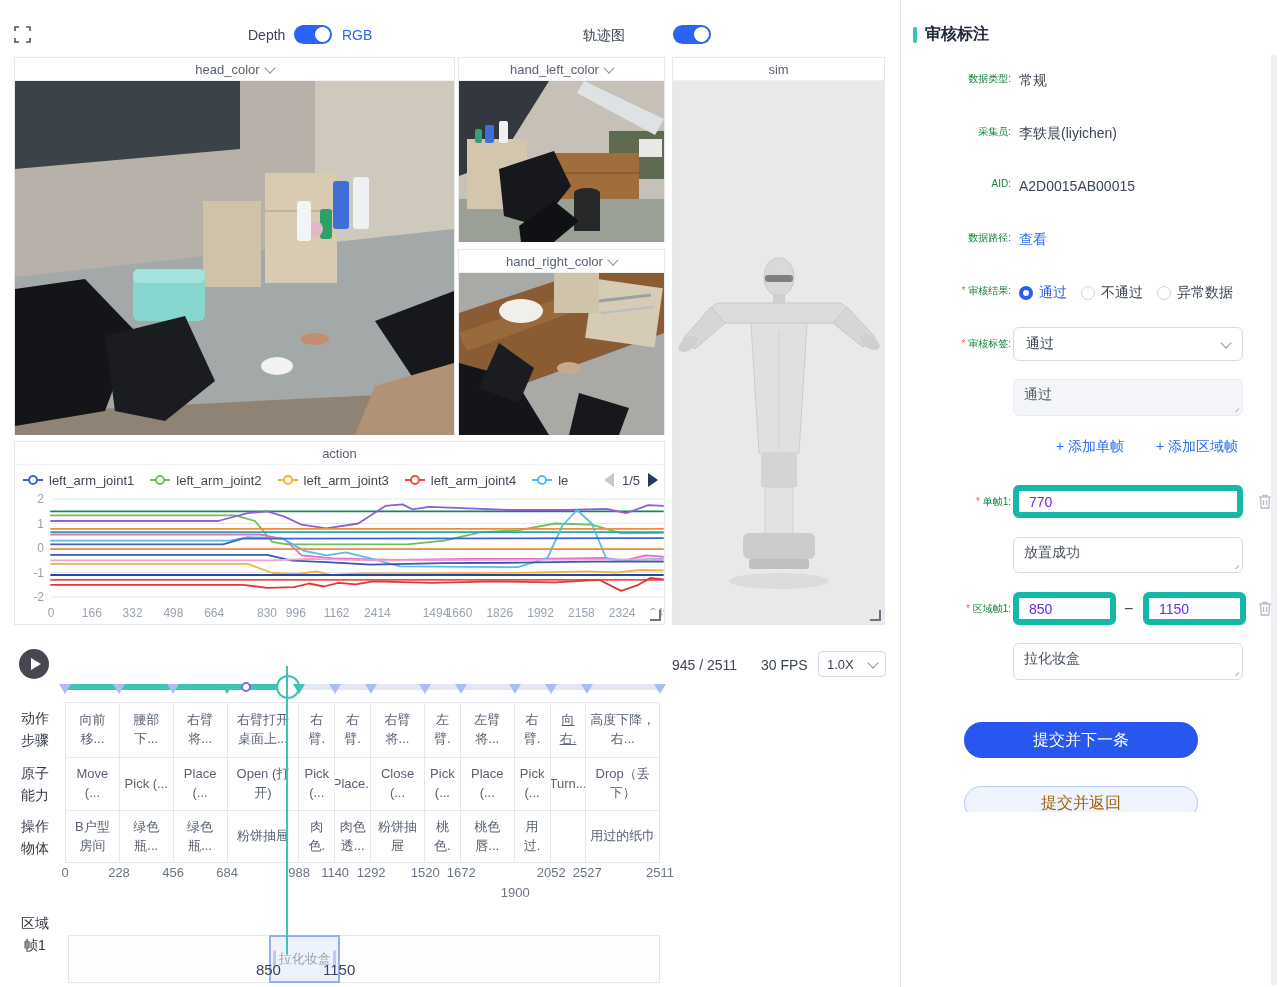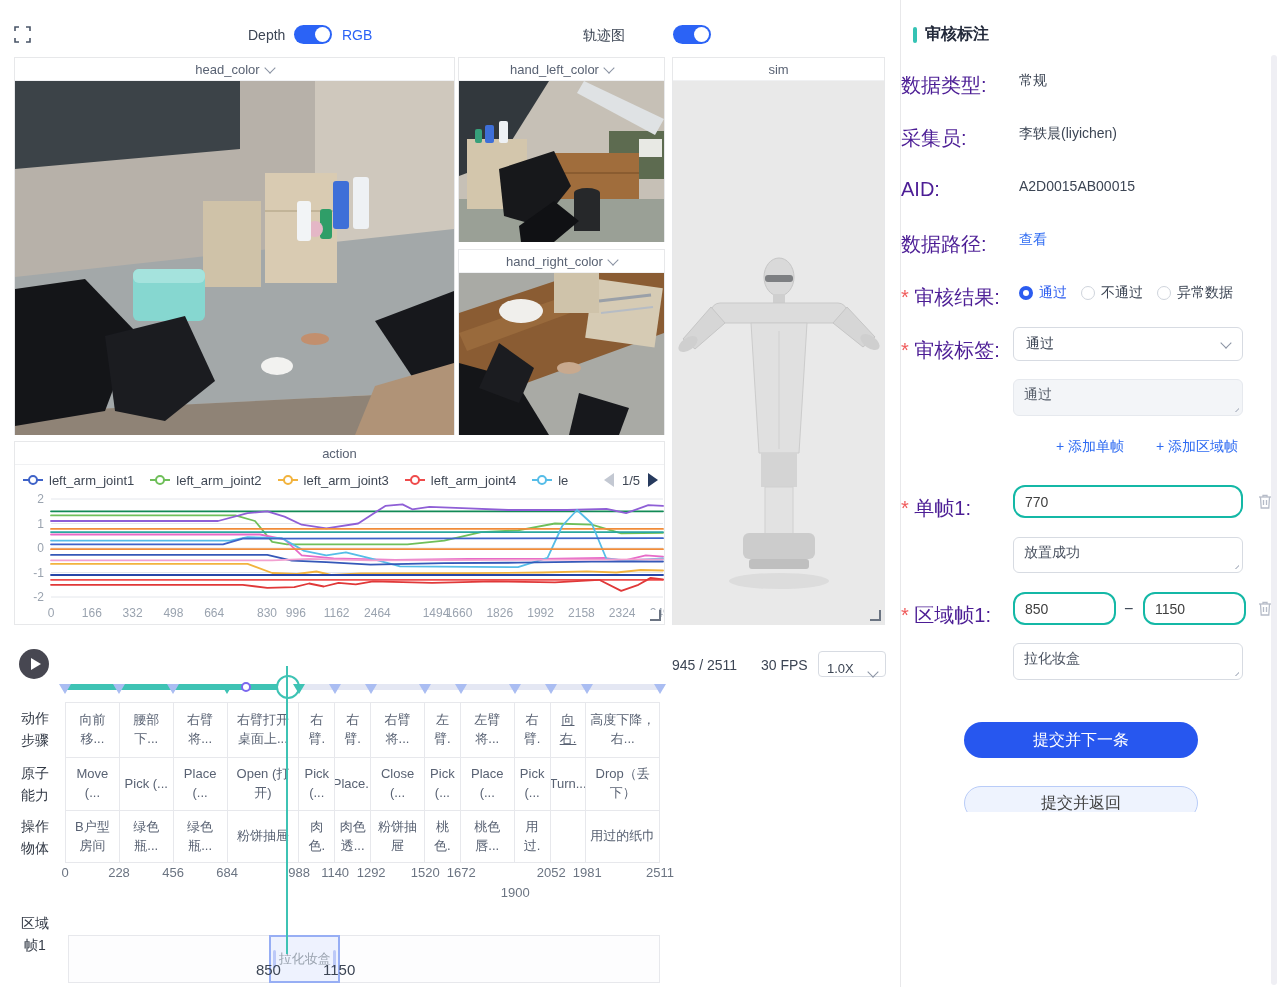--- a/index.html
+++ b/index.html
@@ -27,21 +27,21 @@
   .axis-tick{position:absolute;width:40px;text-align:center;font-size:12px;color:#9aa3af;white-space:nowrap;}
   .axis-tick.dark{font-size:13px;color:#6b7482;}
   .resize-corner{width:9px;height:9px;border-right:2px solid #6b7482;border-bottom:2px solid #6b7482;}
   
   .play-btn{width:30px;height:30px;border-radius:50%;background:#474751;display:flex;align-items:center;justify-content:center;cursor:pointer;}
   .play-tri{width:0;height:0;border-top:6px solid transparent;border-bottom:6px solid transparent;border-left:10px solid #fff;margin-left:3px;}
   .track{height:6px;border-radius:3px;background:#e4e7f3;position:relative;}
   .track-fill{height:6px;border-radius:3px;background:#3ec3b4;position:absolute;left:0;top:0;}
   .frame-dot{position:absolute;top:-2px;width:6px;height:6px;border:2px solid #7b68ee;border-radius:50%;background:#fff;}
   .slider-handle{position:absolute;top:-9px;width:20px;height:20px;border:2px solid #3ec3b4;border-radius:50%;background:#fff;cursor:pointer;box-sizing:content-box;}
-  .speed-sel{width:68px;height:26px;border:1px solid #d7dbe2;border-radius:4px;display:flex;align-items:flex-end;justify-content:space-between;
+  .speed-sel{width:68px;height:26px;border:1px solid #d7dbe2;border-radius:4px;display:flex;align-items:center;justify-content:space-between;
              padding:0 8px;font-size:13px;color:#3c4554;box-sizing:border-box;cursor:pointer;background:#fff;}
   
   .marker{position:absolute;top:0;width:0;height:0;border-left:6px solid transparent;border-right:6px solid transparent;
           border-top:10px solid #aabdf2;cursor:pointer;}
   .marker.teal{border-top-color:#3ec3b4;}
   .steps-table{border:1px solid #e7e8ec;box-sizing:border-box;background:#fff;}
   .t-row{display:flex;border-bottom:1px solid #e7e8ec;box-sizing:border-box;}
   .t-row:last-child{border-bottom:none;}
   .t-row:nth-child(1){height:55px;}
   .t-row:nth-child(2){height:53px;}
@@ -56,42 +56,42 @@
   
   .region-bar{border:1px solid #e7e8ec;background:#fdfdfe;box-sizing:border-box;position:relative;}
   .region-box{position:absolute;top:-1px;bottom:-1px;background:#eef2fe;border:2px solid #97aef4;box-sizing:border-box;
               display:flex;align-items:center;justify-content:center;color:#9aa3af;font-size:13px;cursor:pointer;}
   .rg-handle{position:absolute;top:50%;margin-top:-9px;width:3px;height:18px;background:#bcc9f8;border-radius:2px;cursor:ew-resize;}
   .playhead{position:absolute;width:2px;background:#3ec3b4;z-index:30;}
   
   .right-panel{border-left:1px solid #e8e8ea;box-sizing:border-box;background:#fff;}
   .rp-title{font-size:16px;font-weight:bold;color:#22293a;}
   .teal-bar{width:4px;height:16px;background:#35c3b4;border-radius:2px;}
-  .rp-label{font-size:20px;color:#4c1d95;position:absolute;left:0;width:110px;text-align:left;white-space:nowrap;}
+  .rp-label{font-size:10px;color:#15803d;position:absolute;left:0;width:110px;text-align:right;white-space:nowrap;}
   .req::before{content:'* ';color:#f05b5b;}
   .rp-val{font-size:14px;color:#3c4554;position:absolute;left:118px;white-space:nowrap;}
   .link{color:#2e6bf2;cursor:pointer;font-size:14px;white-space:nowrap;}
   .radio-item{display:inline-flex;align-items:center;margin-right:14px;cursor:pointer;}
   .radio-circle{width:14px;height:14px;border-radius:50%;border:1px solid #cfd4dc;background:#fff;margin-right:6px;box-sizing:border-box;}
   .radio-item.checked .radio-circle{border:4.5px solid #2b5cf0;}
   .radio-item .radio-label{font-size:14px;color:#3c4554;}
   .radio-item.checked .radio-label{color:#2b5cf0;}
   .sel{position:absolute;border:1px solid #d7dbe2;border-radius:6px;display:flex;align-items:center;justify-content:space-between;
        padding:0 12px;font-size:14px;color:#3c4554;box-sizing:border-box;cursor:pointer;background:#fff;}
-  .ipt{position:absolute;border:2px solid #14b8a6;border-radius:12px;font-size:14px;color:#404040;padding:0 10px;
+  .ipt{position:absolute;border:6px solid #14b8a6;border-radius:6px;font-size:14px;color:#6d28d9;padding:0 10px;
        box-sizing:border-box;background:#fff;font-family:inherit;outline:none;}
   .textarea{position:absolute;border:1px solid #d7dbe2;border-radius:6px;font-size:14px;color:#4a5260;padding:6px 10px;
             box-sizing:border-box;background:#fff;cursor:text;}
   .textarea.gray{background:#f3f5f8;border-color:#e6e9ee;color:#555c68;}
   .textarea::after{content:'';position:absolute;right:3px;bottom:3px;width:8px;height:8px;
        background:repeating-linear-gradient(135deg,#c3c8d2 0 1.5px,transparent 1.5px 4px);
        clip-path:polygon(100% 0,100% 100%,0 100%);}
   .btn{display:flex;align-items:center;justify-content:center;font-size:16px;cursor:pointer;box-sizing:border-box;}
   .btn-primary{background:#2757ef;color:#fff;border-radius:18px;}
-  .btn-secondary{background:#eef3fe;color:#404040;border:1px solid #b9ccf8;border-radius:17px;}
+  .btn-secondary{background:#eef3fe;color:#a16207;border:1px solid #b9ccf8;border-radius:17px;}
   .trash{cursor:pointer;}
   .scrollbar{background:#efeff4;border-radius:3px;}
 </style>
 </head>
 <body>
 
 <div class="abs" style="left:0;top:0;width:1280px;height:987px;">
 
   
   <svg class="abs" style="left:14px;top:26px;cursor:pointer;" width="17" height="17" viewBox="0 0 17 17">
@@ -274,21 +274,21 @@
       </svg>
     <div class="abs" style="left:0;top:164px;width:651px;height:16px;">
         <span class="axis-tick" style="left: 16px;">0</span>
         <span class="axis-tick" style="left: 56.8px;">166</span>
         <span class="axis-tick" style="left: 97.6px;">332</span>
         <span class="axis-tick" style="left: 138.4px;">498</span>
         <span class="axis-tick" style="left: 179.2px;">664</span>
         <span class="axis-tick" style="left: 232px;">830</span>
         <span class="axis-tick" style="left: 260.8px;">996</span>
         <span class="axis-tick" style="left: 301.6px;">1162</span>
-        <span class="axis-tick" style="left: 342.4px;">2464</span>
+        <span class="axis-tick" style="left: 342.4px;">2414</span>
         <span class="axis-tick" style="left: 401px;">1494</span>
         <span class="axis-tick" style="left: 424px;">1660</span>
         <span class="axis-tick" style="left: 464.8px;">1826</span>
         <span class="axis-tick" style="left: 505.6px;">1992</span>
         <span class="axis-tick" style="left: 546.4px;">2158</span>
         <span class="axis-tick" style="left: 587.2px;">2324</span>
         <span class="axis-tick" style="left: 628px;">2490</span>
       </div>
     <div class="abs resize-corner" style="right:3px;bottom:3px;background:#fff;"></div>
   </div>
@@ -451,21 +451,21 @@
       <span class="axis-tick dark" style="left: 34.0263px;">228</span>
       <span class="axis-tick dark" style="left: 88.0526px;">456</span>
       <span class="axis-tick dark" style="left: 142.079px;">684</span>
       <span class="axis-tick dark" style="left: 214.114px;">988</span>
       <span class="axis-tick dark" style="left: 250.131px;">1140</span>
       <span class="axis-tick dark" style="left: 286.149px;">1292</span>
       <span class="axis-tick dark" style="left: 340.175px;">1520</span>
       <span class="axis-tick dark" style="left: 376.193px;">1672</span>
       <span class="axis-tick dark" style="left: 430.219px; margin-top: 20px;">1900</span>
       <span class="axis-tick dark" style="left: 466.237px;">2052</span>
-      <span class="axis-tick dark" style="left: 502.254px;">1981</span>
+      <span class="axis-tick dark" style="left: 502.254px;">2527</span>
       <span class="axis-tick dark" style="left: 575px;">2511</span>
     </div>
 
   
 
   
   <div class="row-label abs" style="left:18px;top:912px;width:34px;">区域帧1</div>
   <div class="abs region-bar" style="left:68px;top:906px;width:592px;height:48px;">
     <div class="region-box" style="left: 200.398px; width: 70.7288px;">
       <span class="rg-handle" style="left:2px;"></span>

